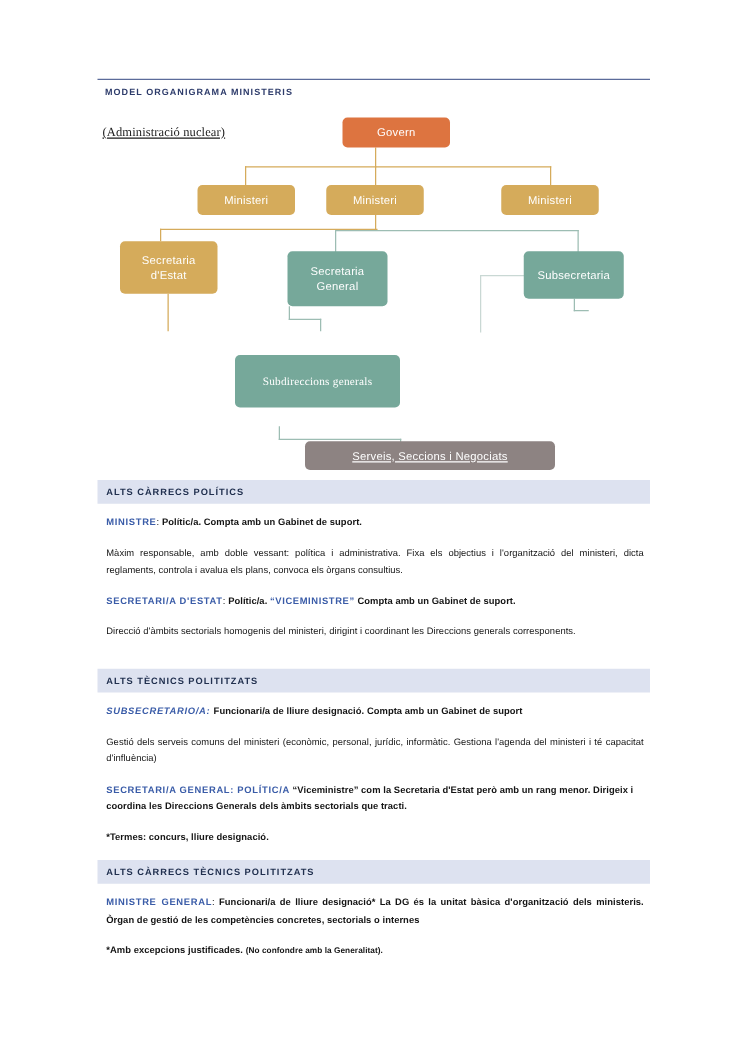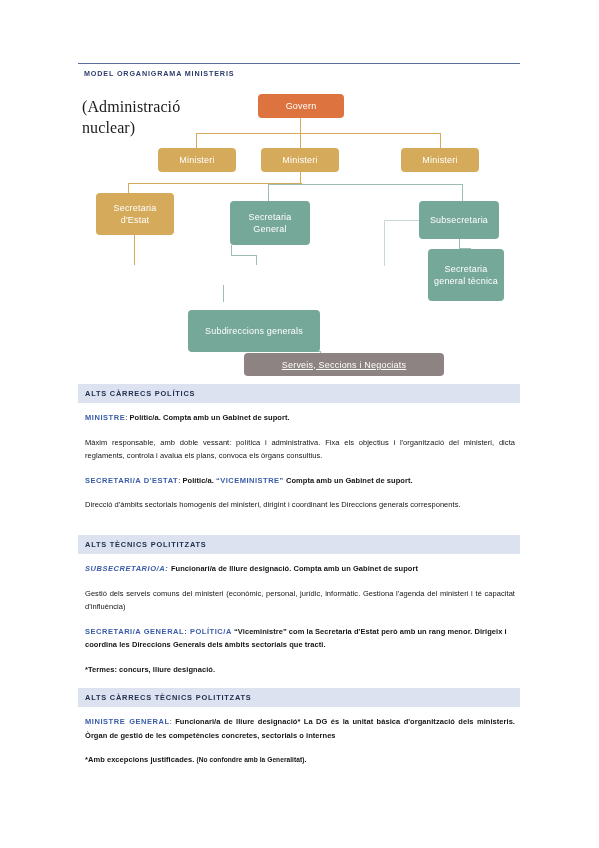--- a/index.html
+++ b/index.html
@@ -81,24 +81,25 @@
   .conn.gold { background: #d5ab5b; }
   .conn.teal { background: #9dbdb3; }
   .conn.pale { background: #c9d8d4; }
 
   .admin-label {
     position: absolute;
     left: 4px;
     top: 8px;
     width: 150px;
     font-family: "Liberation Serif", serif;
-    font-size: 16px;
+    font-size: 10px;
     line-height: 21px;
     color: #1c1c1c;
     letter-spacing: 0.1px;
+    text-decoration: underline;
   }
 
   
   .section {
     position: absolute;
     left: 78px;
     width: 442px;
   }
   .section-head {
     box-sizing: border-box;
@@ -149,21 +150,21 @@
 
 <div class="page">
 
   <div class="doc-rule"></div>
   <div class="doc-title">MODEL ORGANIGRAMA MINISTERIS</div>
 
   <div class="diagram">
 
     <div class="admin-label">(Administració nuclear)</div>
 
-    <div class="node orange" style="left:180px; top:6px; width:86px; height:24px;">
+    <div class="node orange" style="left:196px; top:6px; width:86px; height:24px;">
       <span>Govern</span>
     </div>
 
     <div class="conn gold" style="left:222px; top:30px; width:1.4px; height:16px;"></div>
     <div class="conn gold" style="left:118px; top:45px; width:245px; height:1.4px;"></div>
     <div class="conn gold" style="left:118px; top:45px; width:1.4px; height:16px;"></div>
     <div class="conn gold" style="left:222px; top:45px; width:1.4px; height:16px;"></div>
     <div class="conn gold" style="left:362px; top:45px; width:1.4px; height:16px;"></div>
 
     <div class="node gold" style="left:80px; top:60px; width:78px; height:24px;">
@@ -200,27 +201,24 @@
       <span>Subsecretaria</span>
     </div>
 
     <div class="conn pale" style="left:306px; top:132px; width:36px; height:1.2px;"></div>
     <div class="conn pale" style="left:306px; top:132px; width:1.2px; height:46px;"></div>
 
     <div class="conn teal" style="left:381px; top:151px; width:1.2px; height:10px;"></div>
     <div class="conn teal" style="left:381px; top:160px; width:12px; height:1.2px;"></div>
 
 
-    <div class="node teal" style="left:350px; top:161px; width:76px; height:52px; line-height:12.5px;">
-      <span>Secretaria general tècnica</span>
-    </div>
 
     <div class="conn teal" style="left:145px; top:197px; width:1.4px; height:17px;"></div>
 
-    <div class="node teal" style="left:110px; top:222px; width:132px; height:42px; line-height:12.5px;">
+    <div class="node teal" style="left:110px; top:196px; width:132px; height:42px; line-height:12.5px;font-family:Liberation Serif, serif;">
       <span>Subdireccions generals</span>
     </div>
 
     <div class="conn teal" style="left:145px; top:253px; width:1.4px; height:11px;"></div>
     <div class="conn teal" style="left:145px; top:263px; width:98px; height:1.4px;"></div>
     <div class="conn teal" style="left:242px; top:263px; width:1.4px; height:9px;"></div>
 
     <div class="node gray" style="left:166px; top:265px; width:200px; height:23px;text-decoration:underline;">
       <span>Serveis, Seccions i Negociats</span>
     </div>

